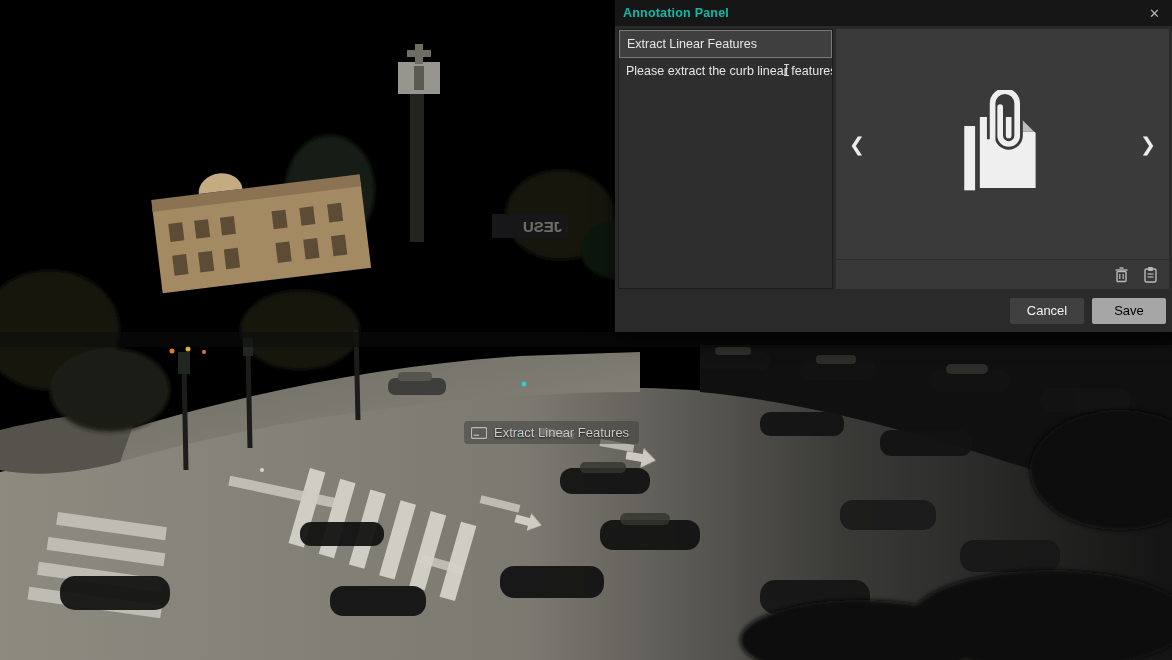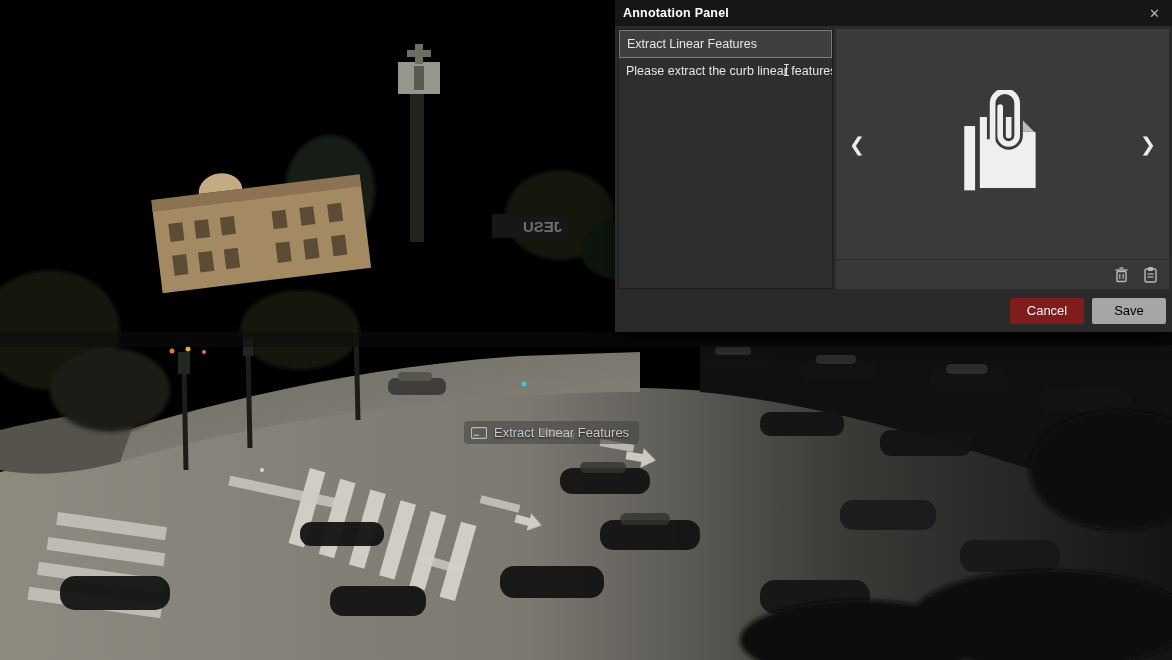--- a/index.html
+++ b/index.html
@@ -31,21 +31,21 @@
   
   .dialog {
     position:absolute; top:0; left:615px; width:557px; height:332px;
     background:#2a2a2a; box-shadow:0 6px 18px rgba(0,0,0,.6);
     display:flex; flex-direction:column;
   }
   .dialog-header {
     height:26px; background:#161616; display:flex; align-items:center;
     padding:0 8px; flex:0 0 auto;
   }
-  .dialog-title { color:#ffffff; font-size:12.5px; font-weight:bold; letter-spacing:.2px;text-align:center; }
+  .dialog-title { color:#14b8a6; font-size:12.5px; font-weight:bold; letter-spacing:.2px;text-align:center; }
   .dialog-close {
     margin-left:auto; color:#b5b5b5; font-size:13px; line-height:1;
     cursor:pointer; padding:2px 4px;
   }
 
   .dialog-body {
     flex:1; display:flex; gap:3px; padding:3px 3px 0 3px; min-height:0;
   }
 
   
@@ -90,21 +90,21 @@
   
   .dialog-footer {
     flex:0 0 auto; height:43px; display:flex; align-items:center;
     justify-content:flex-end; gap:8px; padding:0 6px; background:#2a2a2a;
   }
   .btn {
     min-width:74px; height:26px; border:none; border-radius:2px;
     font-family:"Liberation Sans", sans-serif; font-size:13px;
     cursor:pointer; padding:0 14px;
   }
-  .btn-cancel { background:#7f1d1d; color:#f2f2f2; }
+  .btn-cancel { background:#404040; color:#f2f2f2; }
   .btn-save { background:#a6a6a6; color:#000000; }
 
   .sign-text {
     font-size:15px; font-weight:bold; fill:#6f6f66;
   }
 </style>
 </head>
 <body>
 
 <div id="stage">

